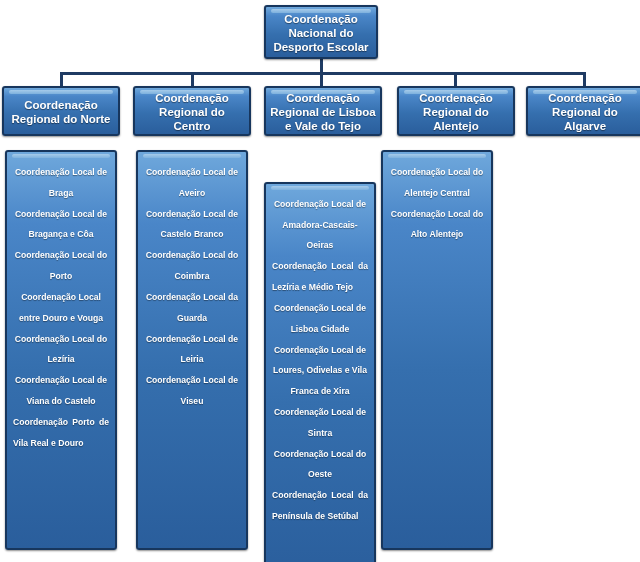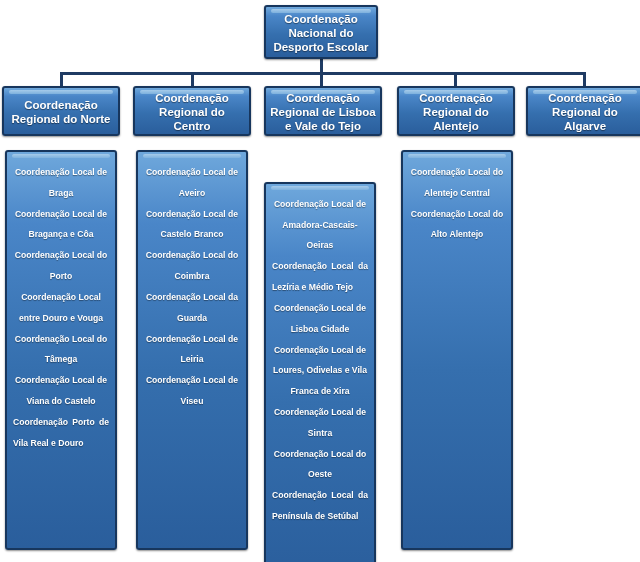--- a/index.html
+++ b/index.html
@@ -99,21 +99,21 @@
   .local-panel {
     top: 150px;
     width: 112px;
     height: 400px;
     padding: 10px 6px 8px 6px;
     overflow: hidden;
   }
   #local-panel-0 { left: 5px; }
   #local-panel-1 { left: 136px; }
   #local-panel-2 { left: 264px; margin-top: 32px; }
-  #local-panel-3 { left: 401px; }
+  #local-panel-3 { left: 381px; }
 
   .local-item {
     color: #ffffff;
     font-weight: bold;
     font-size: 8.6px;
     line-height: 20.6px;
     margin: 0 0 0.5px 0;
     text-shadow: 0 1px 1px rgba(0,0,0,.4);
     text-align: center;
   }
@@ -168,21 +168,21 @@
     <span class="node-label">Coordenação
 Regional do
 Algarve</span>
   </div>
 
   <div class="blue-box local-panel" id="local-panel-0">
       <div class="local-item">Coordenação Local de Braga</div>
       <div class="local-item">Coordenação Local de Bragança e Côa</div>
       <div class="local-item">Coordenação Local do Porto</div>
       <div class="local-item">Coordenação Local entre Douro e Vouga</div>
-      <div class="local-item">Coordenação Local do Tâmega</div>
+      <div class="local-item">Coordenação Local do Lezíria</div>
       <div class="local-item">Coordenação Local de Viana do Castelo</div>
       <div class="local-item justified">Coordenação Porto de Vila Real e Douro</div>
     </div>
   <div class="blue-box local-panel" id="local-panel-1">
       <div class="local-item">Coordenação Local de Aveiro</div>
       <div class="local-item">Coordenação Local de Castelo Branco</div>
       <div class="local-item">Coordenação Local do Coimbra</div>
       <div class="local-item">Coordenação Local da Guarda</div>
       <div class="local-item">Coordenação Local de Leiria</div>
       <div class="local-item">Coordenação Local de Viseu</div>

